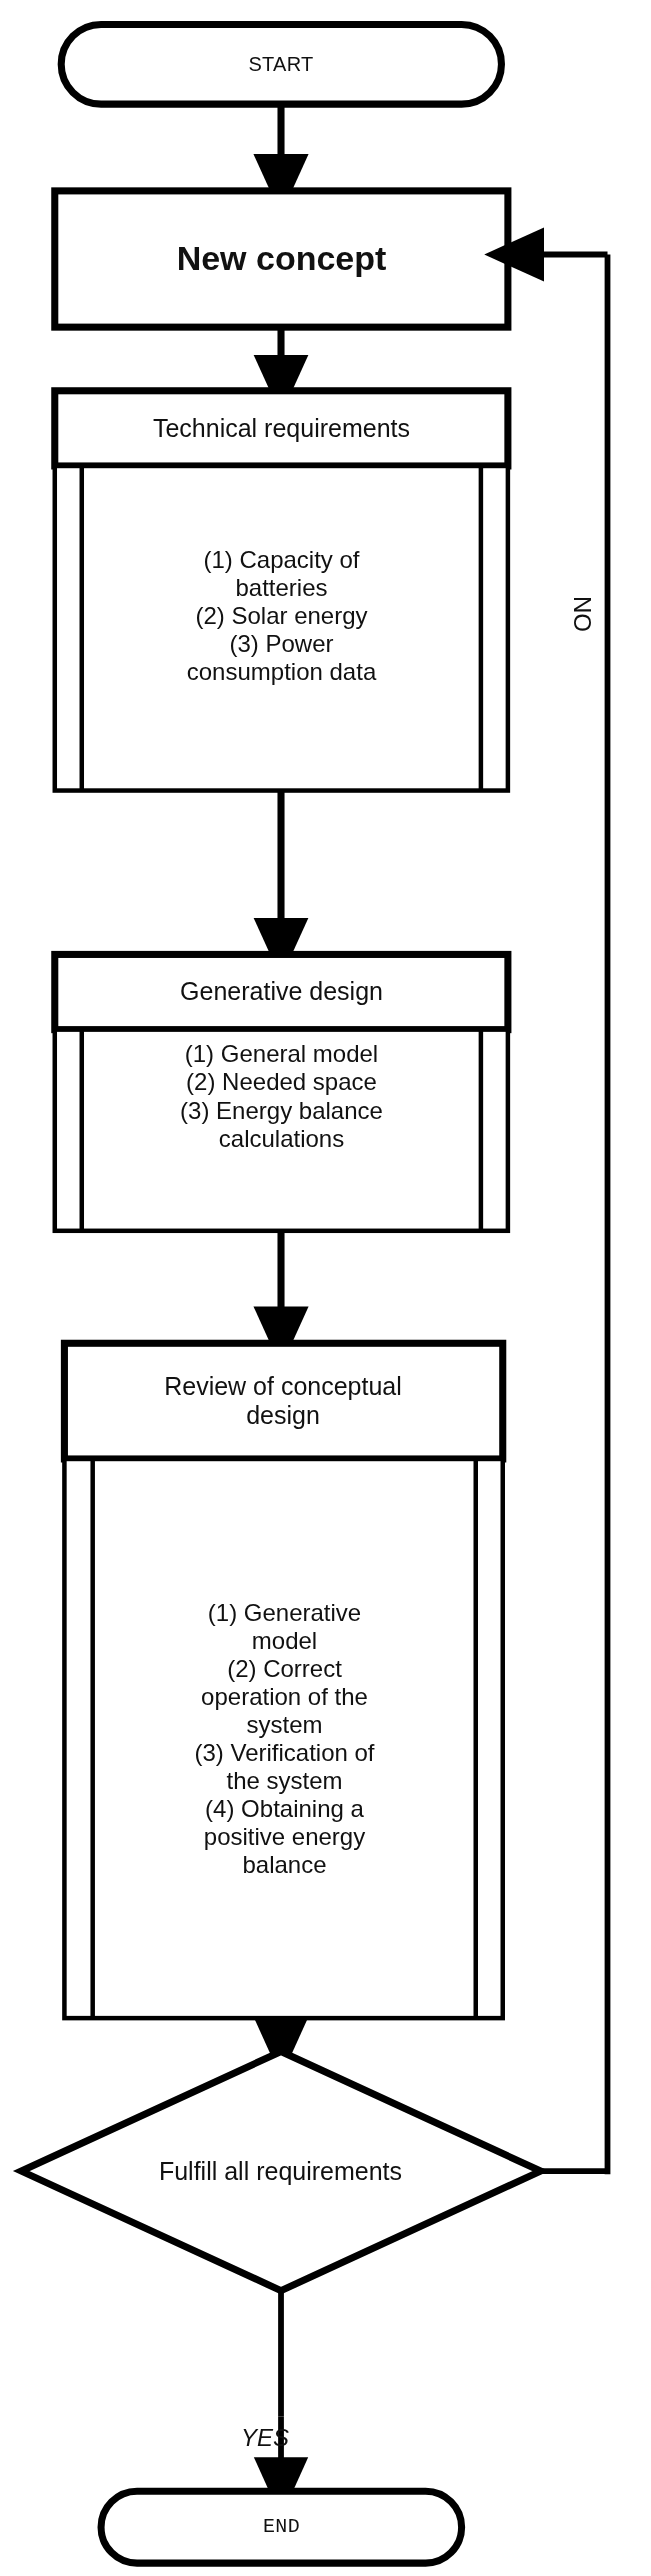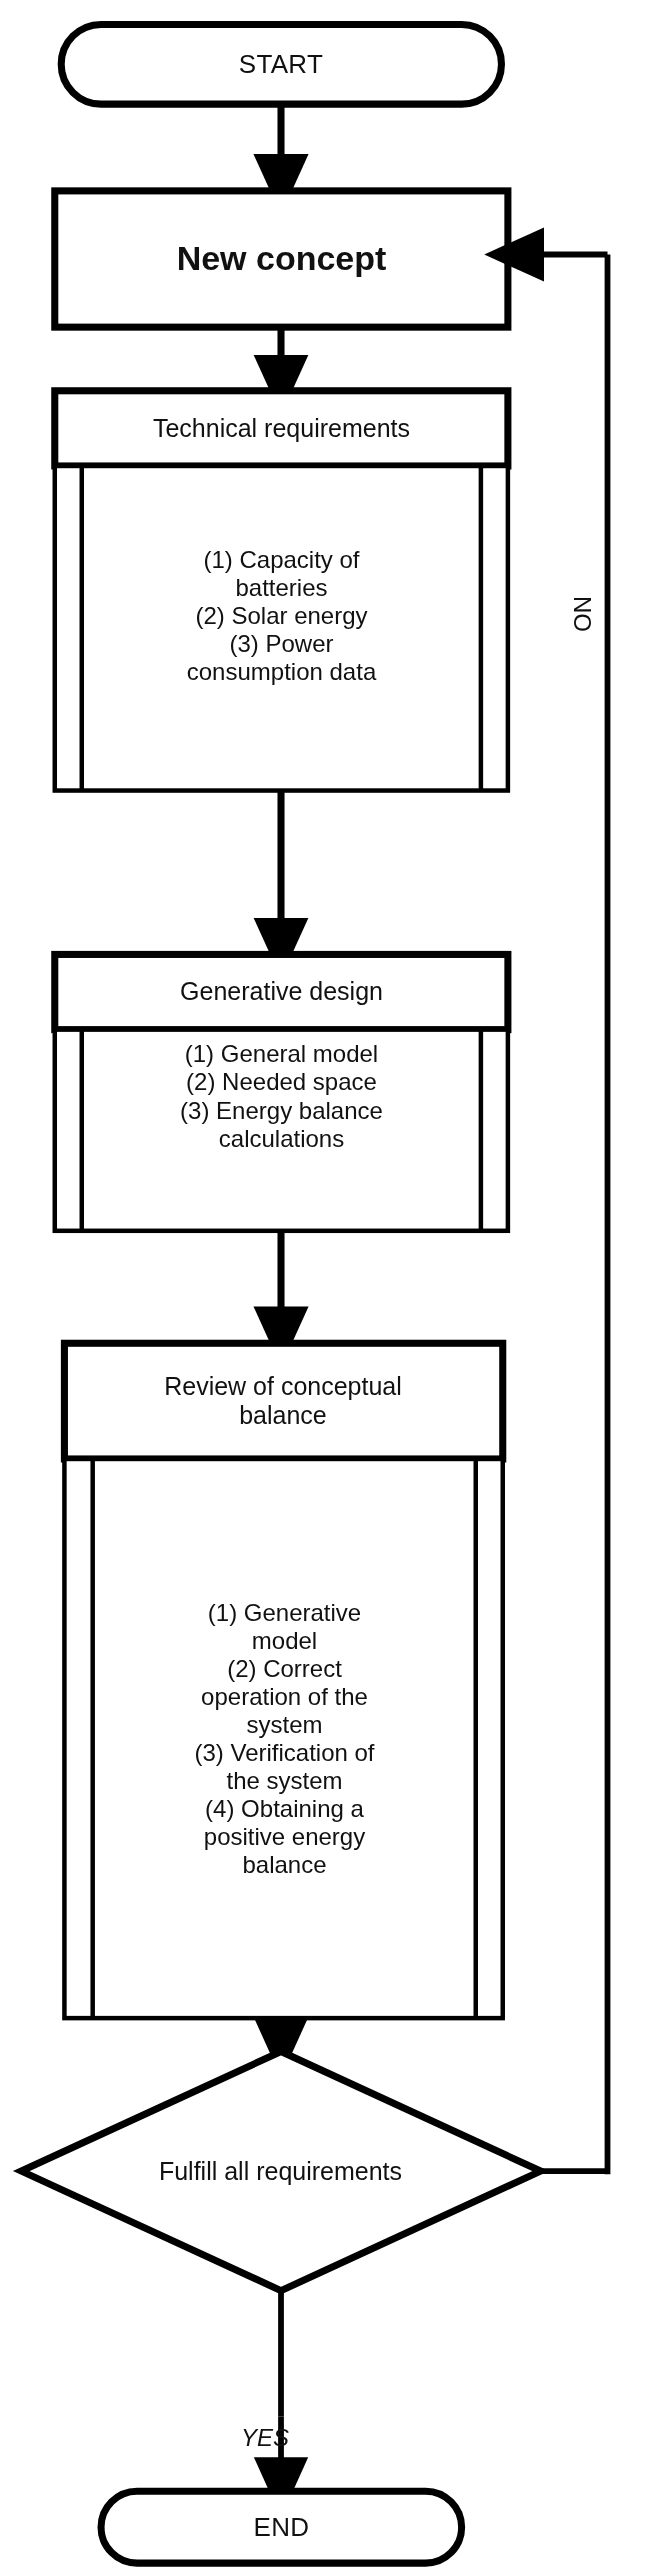--- a/index.html
+++ b/index.html
@@ -35,21 +35,21 @@
     align-items: center;
     justify-content: center;
     text-align: center;
     color: #111111;
     line-height: 1.16;
     pointer-events: none;
     white-space: pre-line;
     box-sizing: border-box;
   }
   .terminator-label {
-    font-size: 26px;
+    font-size: 20px;
     letter-spacing: 0.3px;
   }
   .process-label {
     font-size: 34px;
     font-weight: bold;
   }
   .header-label {
     font-size: 25px;
   }
   .body-label {
@@ -168,36 +168,36 @@
 consumption data</div>
 
   <div class="node-text header-label" style="left:55px; top:954px; width:453px; height:75px;">Generative design</div>
 
   <div class="node-text body-label" style="left:82px; top:1000px; width:399px; height:193px;">(1) General model
 (2) Needed space
 (3) Energy balance
 calculations</div>
 
   <div class="node-text header-label" style="left:64px; top:1343px; width:438px; height:116px;">Review of conceptual
-balance</div>
+design</div>
 
   <div class="node-text body-label" style="left:93px; top:1464px; width:383px; height:550px;">(1) Generative
 model
 (2) Correct
 operation of the
 system
 (3) Verification of
 the system
 (4) Obtaining a
 positive energy
 balance</div>
 
   <div class="node-text decision-label" style="left:77px; top:2140px; width:407px; height:62px;">Fulfill all requirements</div>
 
-  <div class="node-text terminator-label" style="left:101px; top:2491px; width:361px; height:72px;">END</div>
+  <div class="node-text terminator-label" style="left:101px; top:2491px; width:361px; height:72px;font-family:Liberation Mono, monospace;">END</div>
 
   <div class="edge-label vertical" style="left:566px; top:578px; width:30px; height:71px;">NO</div>
 
   <div class="edge-label" style="left:220px; top:2424px; width:90px; height:30px;font-style:italic;">YES</div>
 
   <div class="hit" style="left:61px; top:24.4px; width:440px; height:80px;"></div>
   <div class="hit" style="left:55px; top:191px; width:453px; height:136px;"></div>
   <div class="hit" style="left:55px; top:391px; width:453px; height:400px;"></div>
   <div class="hit" style="left:55px; top:954px; width:453px; height:276px;"></div>
   <div class="hit" style="left:64px; top:1343px; width:438px; height:675px;"></div>

